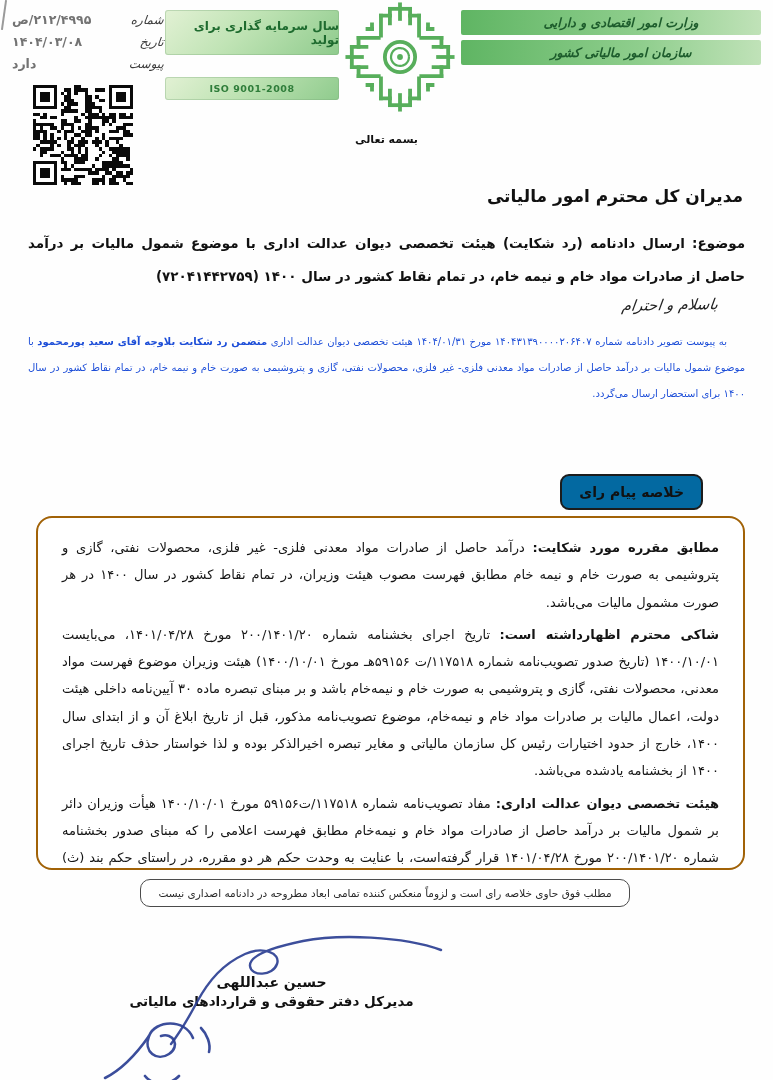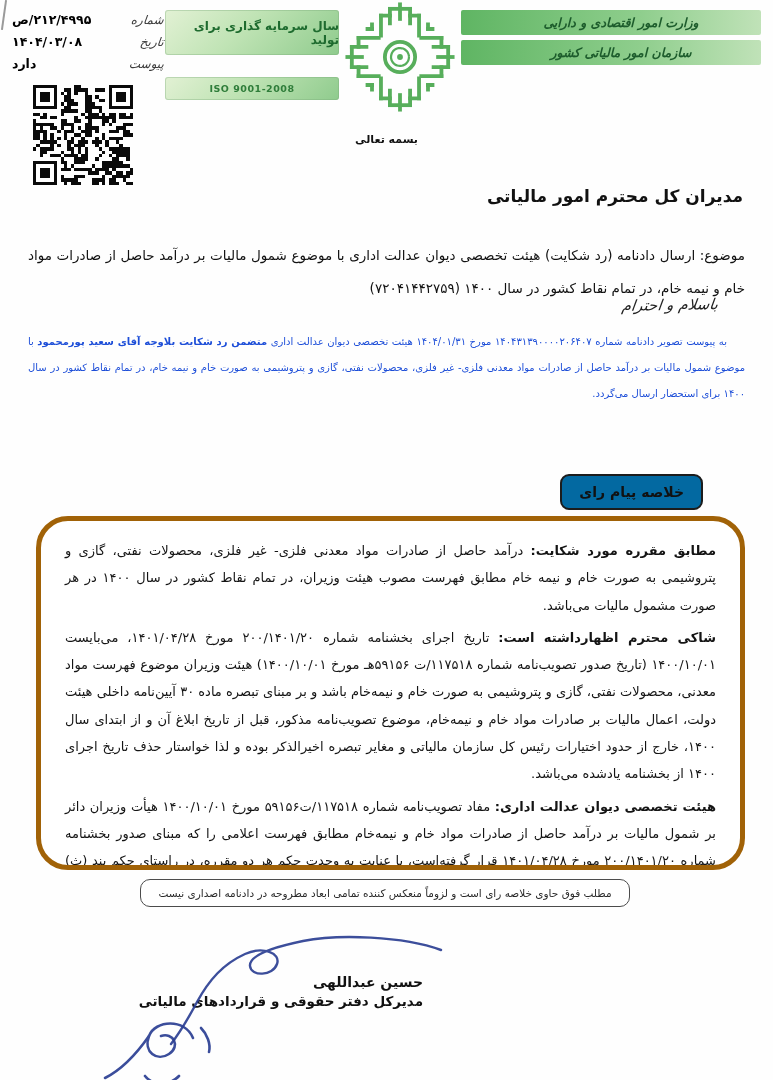--- a/index.html
+++ b/index.html
@@ -7,21 +7,21 @@
   body { font-family:"DejaVu Sans", sans-serif; }
   .page {
     position:relative; width:773px; height:1080px; margin:0 auto;
     background:#fefefe; overflow:hidden; direction:rtl; color:#111;
   }
   
   .scan-mark { position:absolute; left:3px; top:0; width:2px; height:30px; background:#9a9a9a; transform:rotate(8deg); }
   .meta { position:absolute; left:12px; top:12px; width:152px; font-size:12.5px; }
   .meta-row { display:flex; justify-content:space-between; align-items:baseline; margin-bottom:7px; }
   .meta-label { font-style:italic; color:#3c3c3c; font-size:12px; transform:skewX(-6deg); }
-  .meta-value { font-weight:bold; color:#000000; letter-spacing:.3px; }
+  .meta-value { font-weight:bold; color:#737373; letter-spacing:.3px; }
   .greenbox {
     position:absolute; border-radius:3px;
     background:linear-gradient(135deg,#e2f1d4 0%,#bfe3b4 45%,#8fcb8d 100%);
     display:flex; align-items:center; justify-content:center;
     box-shadow:0 0 0 1px rgba(120,170,120,.35) inset;
   }
   .slogan-box { left:165px; top:10px; width:174px; height:45px; }
   .slogan-box span { font-weight:bold; font-size:12px; color:#1e6b2f; }
   .iso-box { left:165px; top:41px; width:174px; height:23px;margin-top:36px; }
   .iso-box span { font-weight:bold; font-size:9.5px; color:#2f7d3a; letter-spacing:.5px; direction:ltr; }
@@ -35,41 +35,41 @@
   .orgbar.b2 { top:40px; }
   .orgbar span { font-size:12.5px; font-weight:bold; color:#1d5c2c; font-style:italic; }
   .dept { position:absolute; right:20px; top:80px; text-align:right; color:#3e7b4d; font-style:italic; }
   .dept-l1 { font-size:19px; font-weight:bold; letter-spacing:.5px; }
   .dept-l2 { font-size:17px; font-weight:bold; margin-top:9px; }
   .qr { position:absolute; left:30px; top:85px; width:106px; height:100px; }
   .qr svg { width:100%; height:100%; }
   .bismillah { position:absolute; left:0; right:0; top:133px; text-align:center; font-weight:bold; font-size:11px; }
   
   .recipient { position:absolute; right:30px; left:30px; top:186px; font-size:17px; font-weight:bold; }
-  .subject { position:absolute; right:28px; left:28px; top:239px; font-size:13.5px; font-weight:normal;
+  .subject { position:absolute; right:28px; left:28px; top:227px; font-size:13.5px; font-weight:bold;
              line-height:2.45; text-align:justify; }
   .greeting { position:absolute; right:55px; top:296px; font-size:15px; font-style:italic; color:#222;
               transform:skewX(-8deg) rotate(-1deg); }
   .intro { position:absolute; right:28px; left:28px; top:329px; font-size:10px; line-height:2.6;
            text-align:justify; text-indent:18px; color:#1d4ed8; }
   .intro .b { font-weight:bold; }
   
   .summary-tab { position:absolute; right:70px; top:474px; z-index:3; background:#0369a1;
                  border:2px solid #1c1c1c; border-radius:9px; padding:8px 17px;
                  font-size:14px; font-weight:bold; }
   .summary-box { position:absolute; right:28px; left:36px; top:516px; height:354px; z-index:1;
-                 border:5px solid #a16207; border-radius:32px; background:#fff;
+                 border:2px solid #a16207; border-radius:16px; background:#fff;
                  padding:16px 24px 8px 24px; overflow:hidden; }
   .summary-box p { font-size:13px; line-height:2.1; text-align:justify; margin-bottom:5px; color:#141414; }
   .summary-box .lead { font-weight:bold; }
   
   .disclaimer { position:absolute; right:143px; left:140px; top:879px;
                 border:1.5px solid #4c4c4c; border-radius:10px; padding:7px 6px;
                 font-size:10.5px; text-align:center; color:#2a2a2a; background:#fff; }
-  .sig { position:absolute; right:350px; left:120px; top:942px; }
+  .sig { position:absolute; right:350px; left:120px; top:942px; text-align:center; }
   .sig-name { font-size:14px; font-weight:bold; margin-top:32px; }
   .sig-title { font-size:13.5px; font-weight:bold; margin-top:3px; }
   .sig svg { position:absolute; pointer-events:none; }
   .sig-flourish { right:-30px; top:-14px; width:300px; height:120px; }
   .sig-scribble { right:205px; top:72px; width:125px; height:85px; }
 </style>
 </head>
 <body>
 
 <div class="page">

